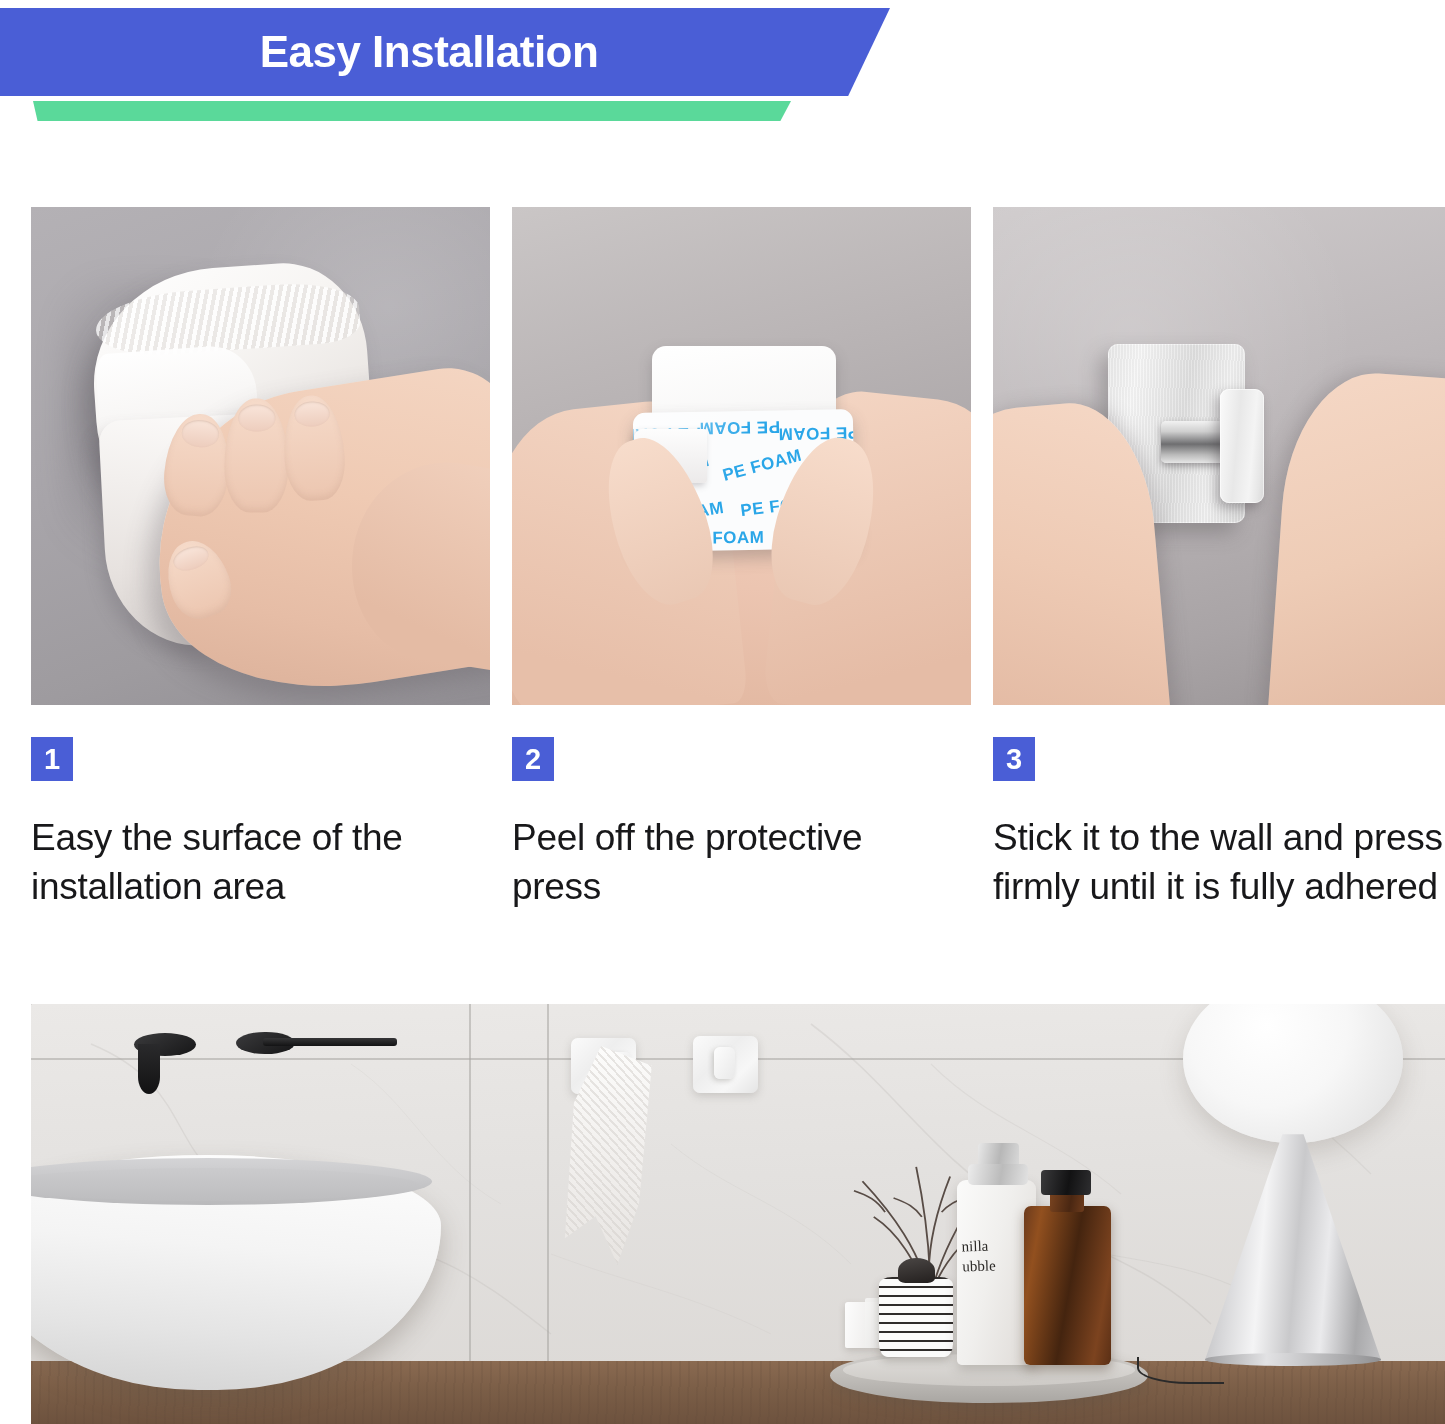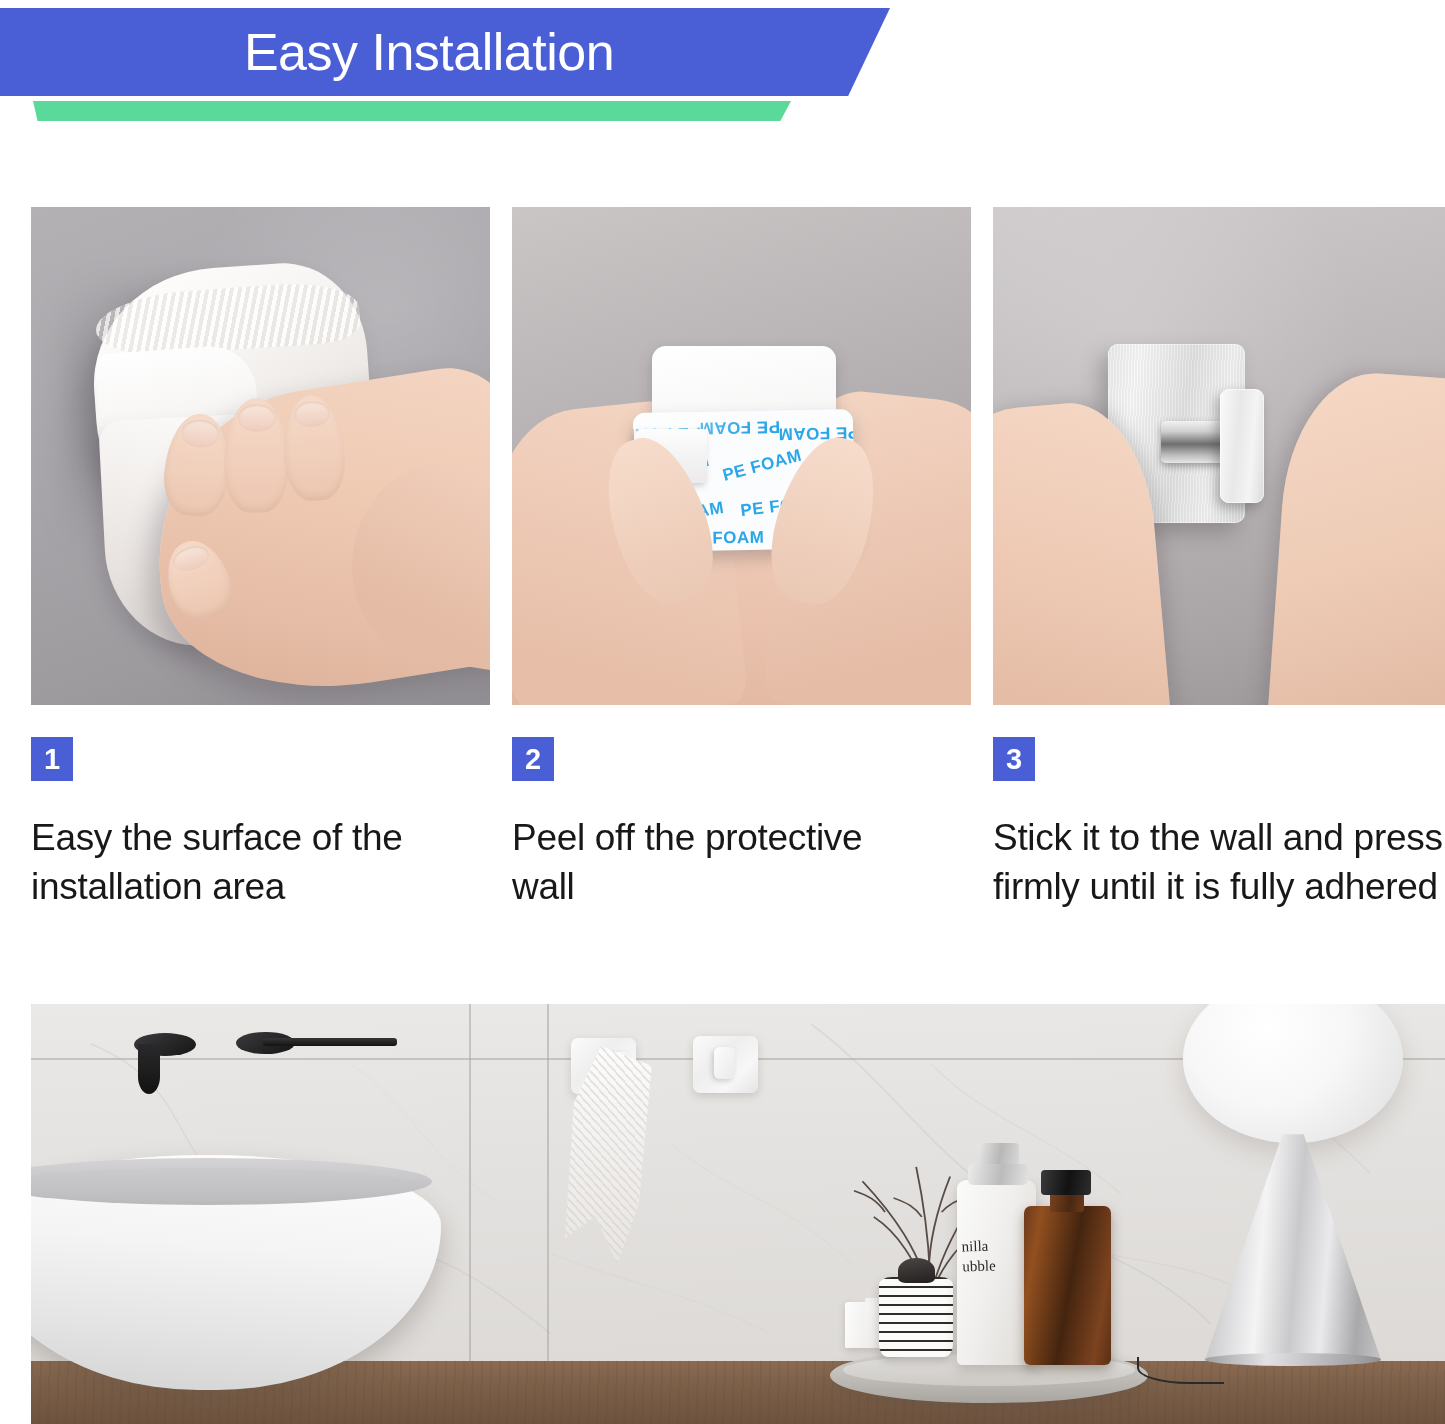--- a/index.html
+++ b/index.html
@@ -18,22 +18,22 @@
     position:absolute;left:0;top:8px;
     width:890px;height:88px;
     background:#4a5ed6;
     clip-path:polygon(0 0, 100% 0, 95.3% 100%, 0 100%);
     z-index:2;
   }
   .banner-title{
     position:absolute;left:0;top:8px;width:858px;height:88px;
     display:flex;align-items:center;justify-content:center;
     color:#ffffff;
-    font-size:52px;
-    font-weight:400;
+    font-size:44px;
+    font-weight:700;
     letter-spacing:-0.5px;
     z-index:3;
     white-space:nowrap;
   }
   .banner-green{
     position:absolute;left:33px;top:101px;
     width:758px;height:20px;
     background:#5ad99a;
     clip-path:polygon(0 0, 100% 0, 98.6% 100%, 0.6% 100%);
     z-index:1;
@@ -523,21 +523,21 @@
         <span class="foamtxt" style="left:22%;top:84%;">PE FOAM</span>
         <div class="p2-gloss"></div>
       </div>
       <div class="p2-film-tab"></div>
 
       <div class="p2-thumbL"></div>
       <div class="p2-thumbR"></div>
     </div>
 
     <div class="badge">2</div>
-    <div class="caption">Peel off the protective wall</div>
+    <div class="caption">Peel off the protective press</div>
   </div>
 
   <div class="step">
     <div class="photo">
       <div class="p3-bg"></div>
       <div class="p3-plate"></div>
       <div class="p3-peg"></div>
       <div class="p3-arm"></div>
       <div class="p3-handL"></div>
       <div class="p3-handR"></div>

